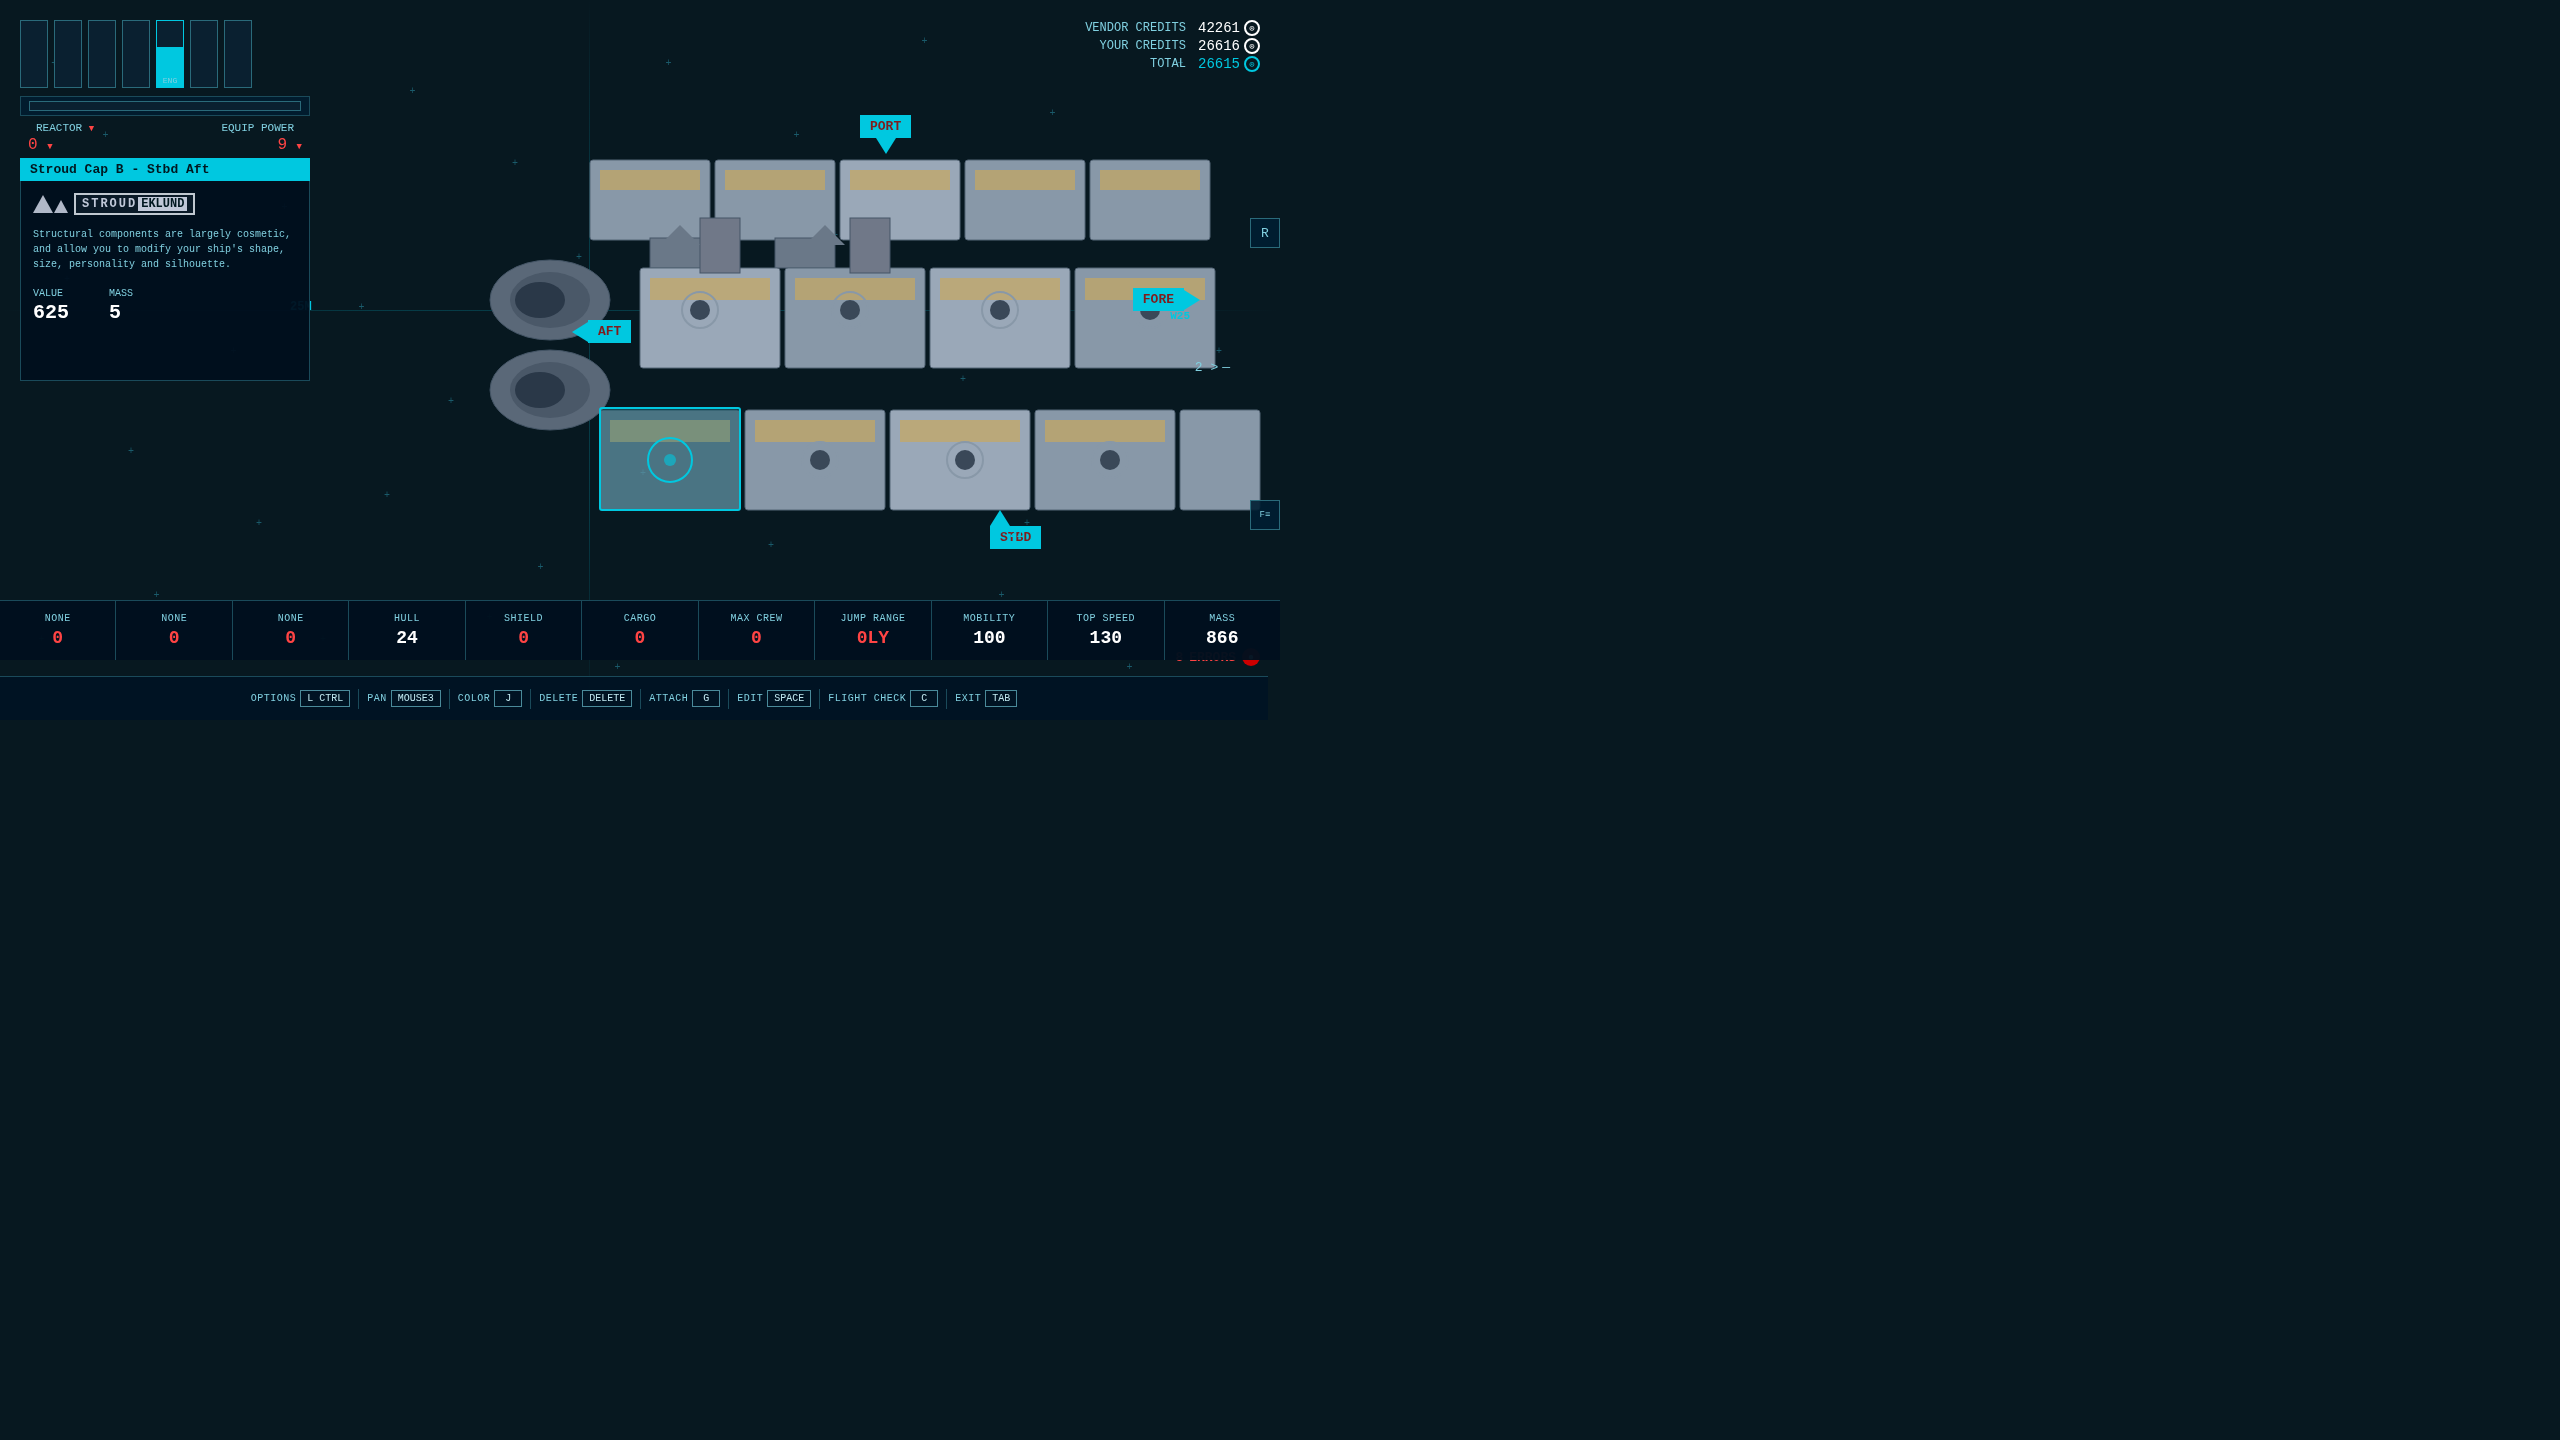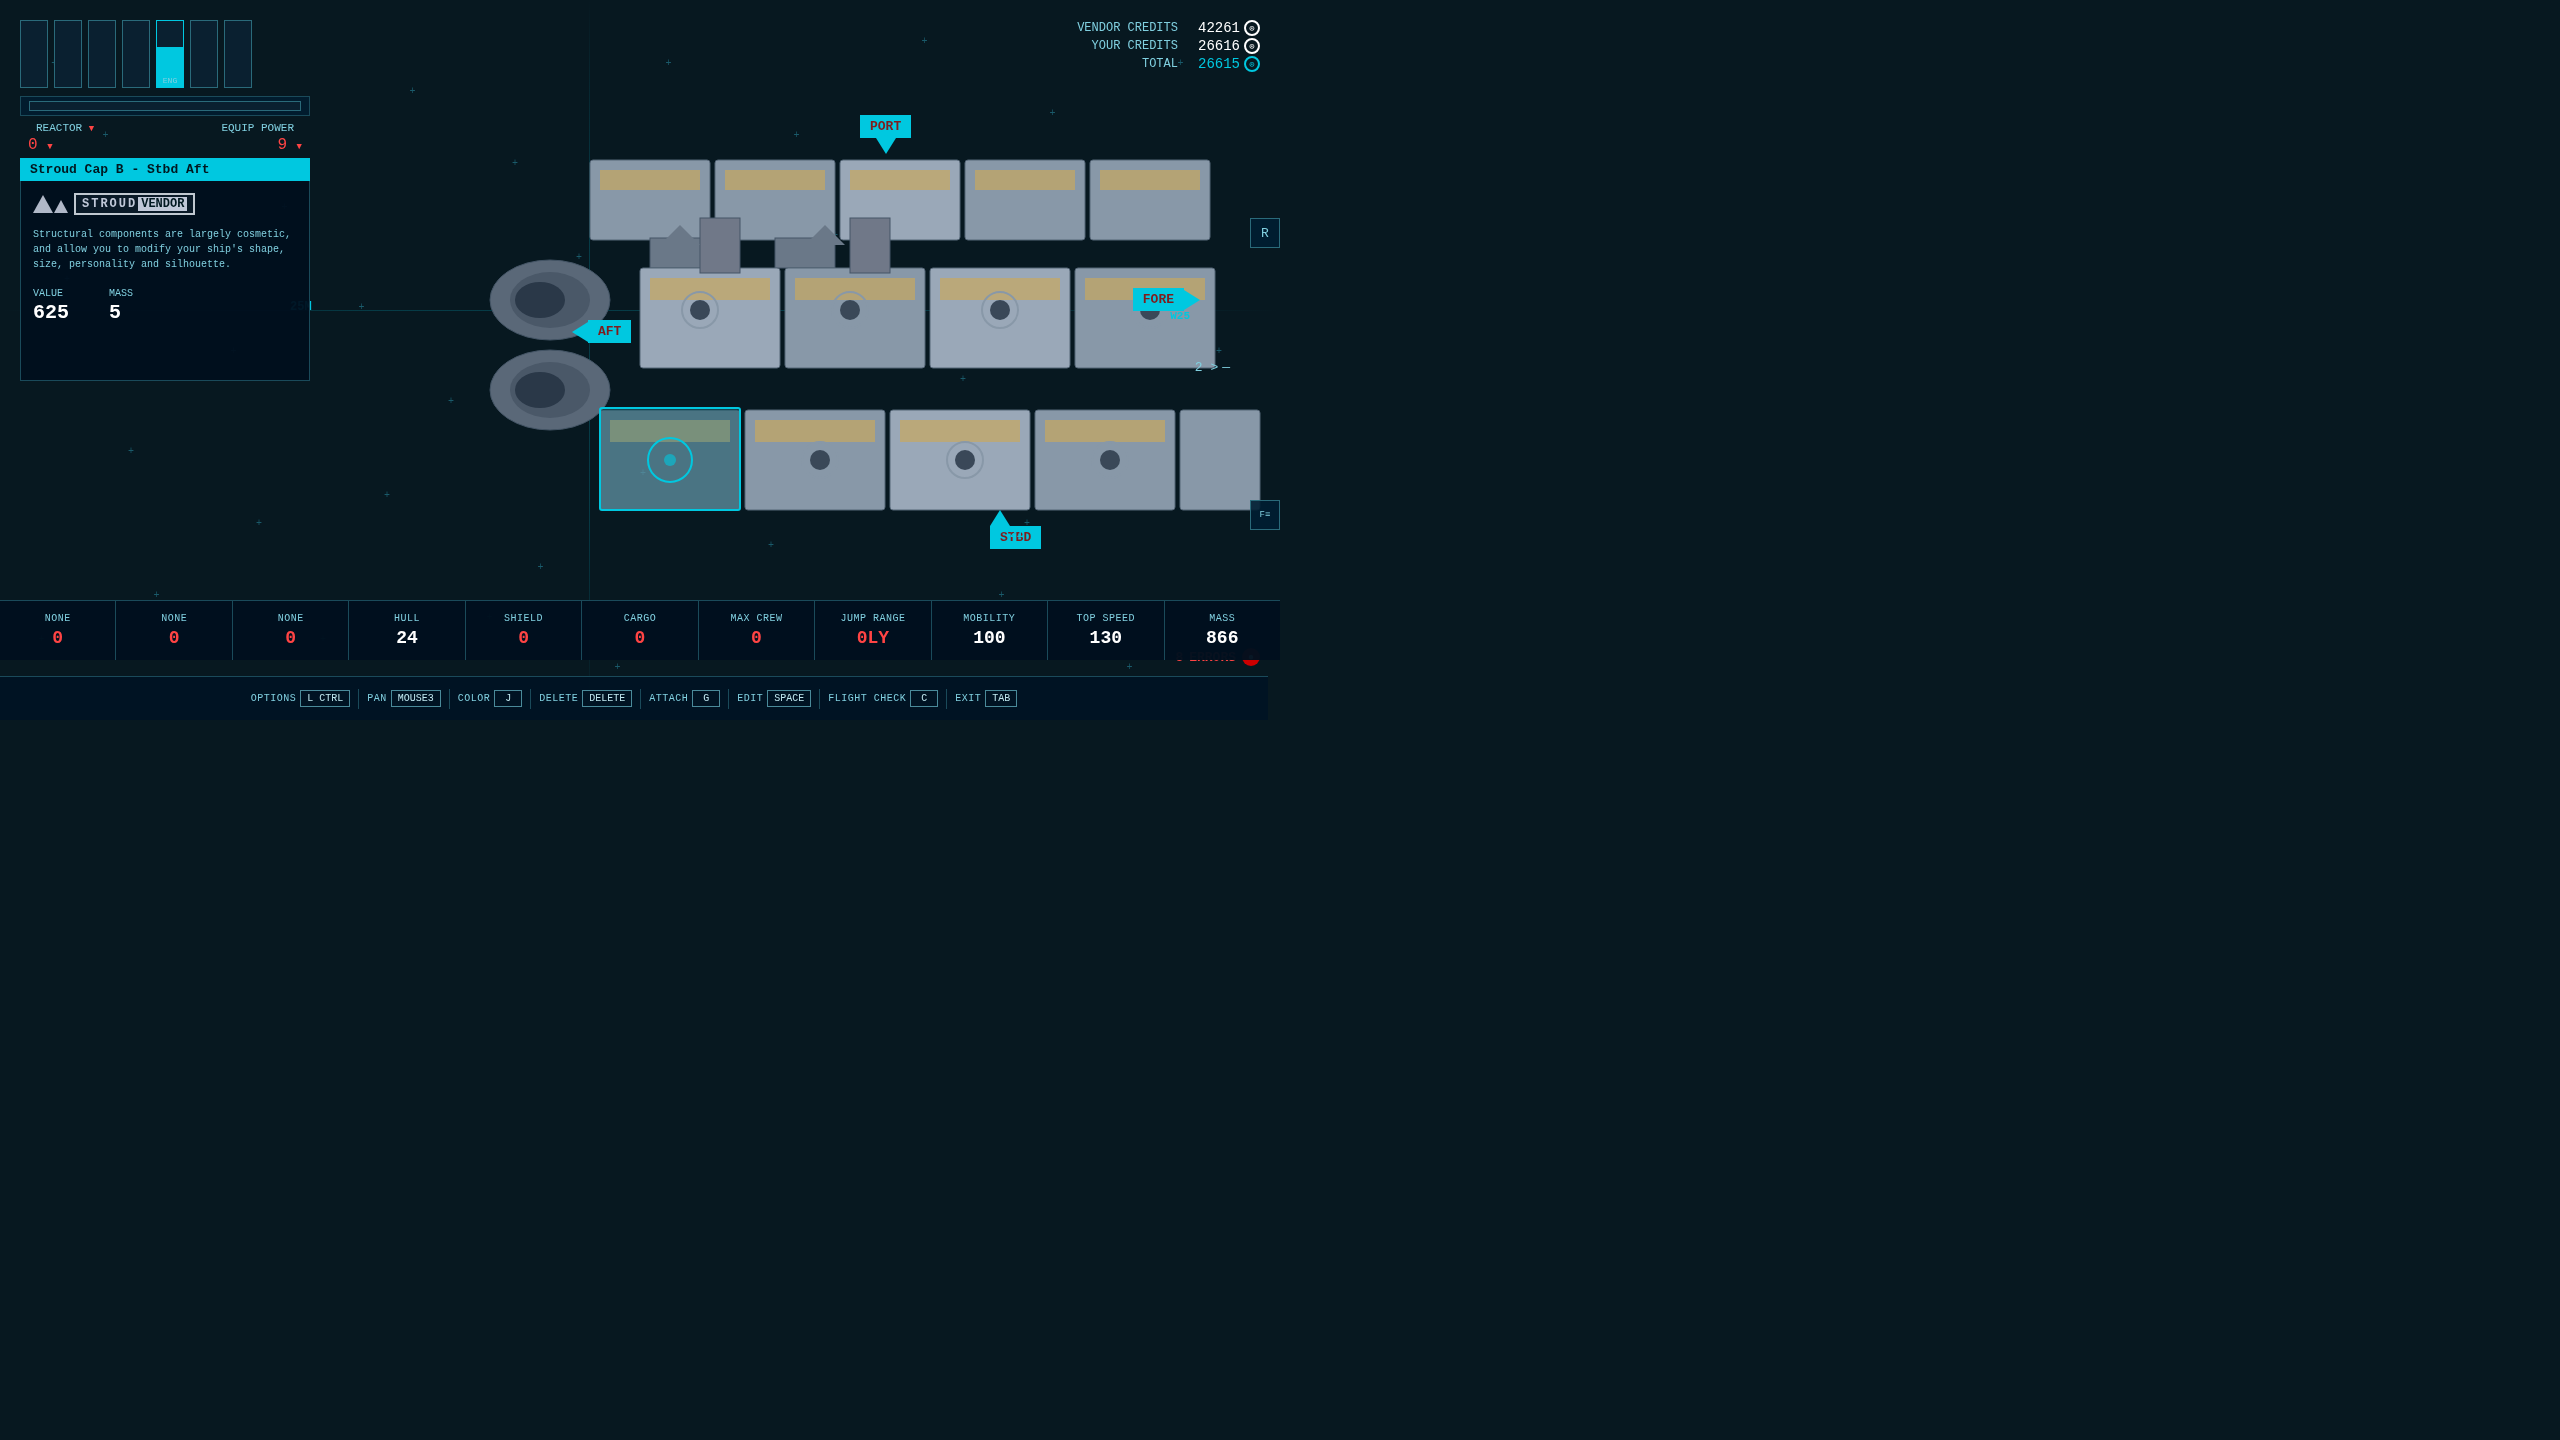--- a/index.html
+++ b/index.html
@@ -147,21 +147,21 @@
     #top-right-panel {
       position: absolute;
       top: 20px;
       right: 20px;
       text-align: right;
     }
 
     #credits-table {
       display: grid;
       grid-template-columns: auto auto;
-      gap: 2px 20px;
+      gap: 2px 12px;
       align-items: center;
     }
 
     .credits-label {
       font-size: 12px;
       color: #80d0e0;
       text-align: right;
     }
     .credits-value {
       font-size: 14px;
@@ -672,21 +672,21 @@
 
   <div id="module-info-panel">
 
     <div id="brand-logo">
       <div style="display:flex;align-items:flex-end;margin-right:6px;">
         <div style="width:0;height:0;border-left:10px solid transparent;border-right:10px solid transparent;border-bottom:18px solid #b0b8c8;margin-right:1px;"></div>
         <div style="width:0;height:0;border-left:7px solid transparent;border-right:7px solid transparent;border-bottom:13px solid #b0b8c8;"></div>
       </div>
       <div id="brand-box">
         <span style="color:#c0c8d8;font-weight:bold;font-size:12px;letter-spacing:2px;">STROUD</span>
-        <span style="background:#c0c8d8;color:#001820;font-weight:bold;font-size:12px;padding:0 3px;margin-left:1px;">VENDOR</span>
+        <span style="background:#c0c8d8;color:#001820;font-weight:bold;font-size:12px;padding:0 3px;margin-left:1px;">EKLUND</span>
       </div>
     </div>
 
     <p id="module-description">Structural components are largely cosmetic, and allow you to modify your ship's shape, size, personality and silhouette.</p>
 
     <div id="module-stats">
       <div class="module-stat-item">
         <div class="module-stat-label">VALUE</div>
         <div class="module-stat-value">625</div>
       </div>

